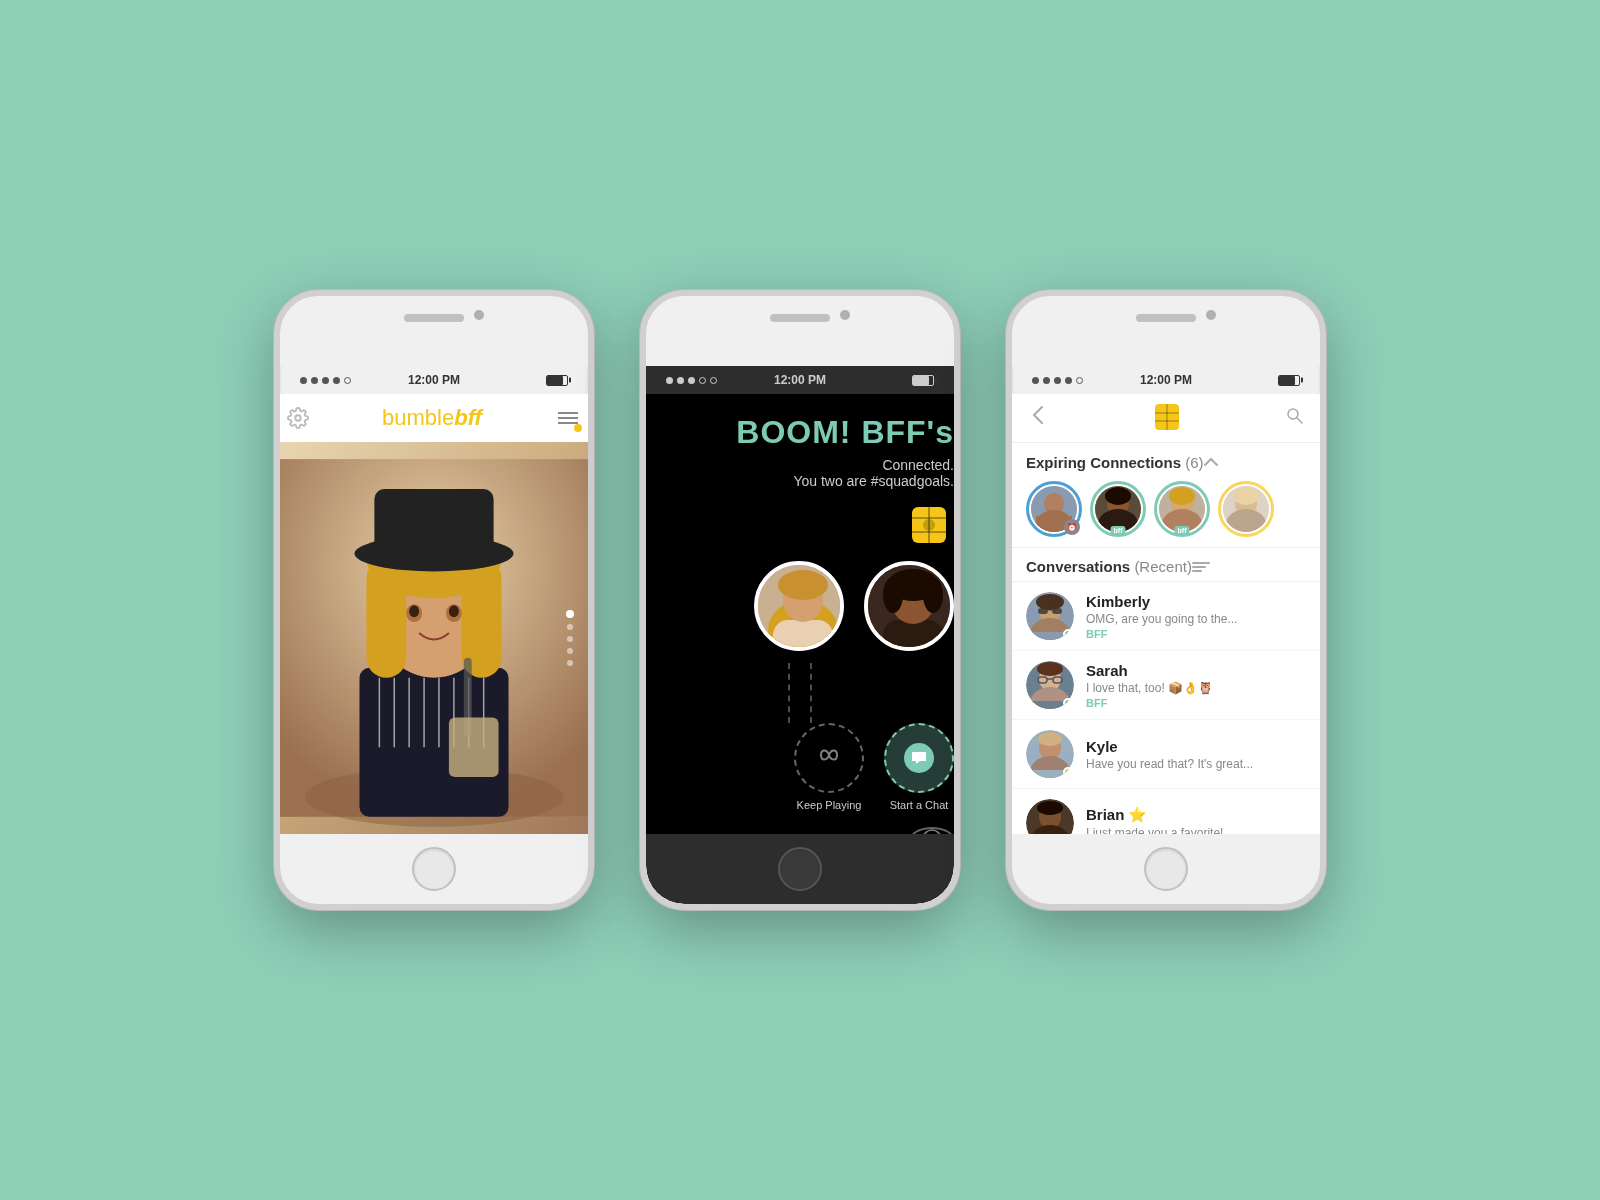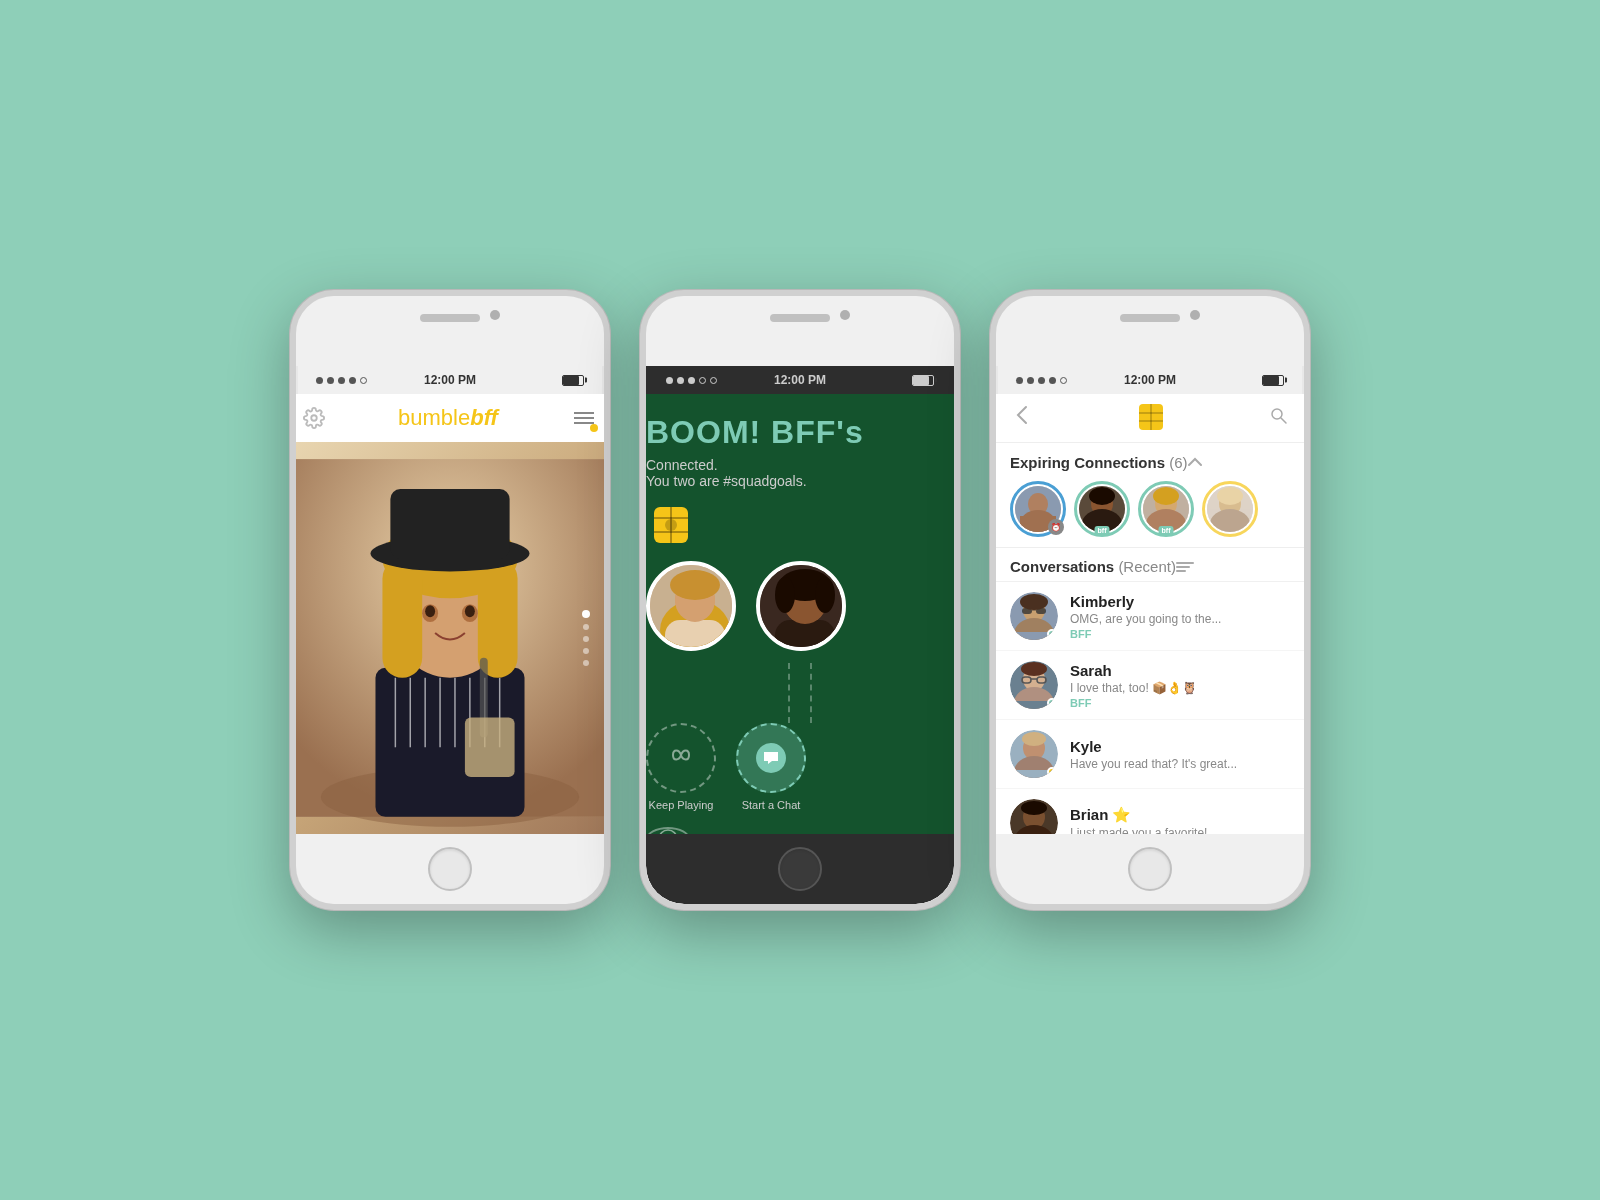--- a/index.html
+++ b/index.html
@@ -10,21 +10,21 @@
       display: flex;
       align-items: center;
       justify-content: center;
       font-family: -apple-system, 'Helvetica Neue', Arial, sans-serif;
       overflow: hidden;
     }
     .phones-container {
       display: flex;
       align-items: center;
       justify-content: center;
-      gap: 30px;
+      gap: 46px;
       padding: 40px;
     }
     
     .phone {
       width: 320px;
       height: 620px;
       background: #f0f0f0;
       border-radius: 44px;
       border: 6px solid #d0d0d0;
       box-shadow: 0 0 0 1px #b8b8b8, inset 0 0 0 2px #e8e8e8, 0 20px 60px rgba(0,0,0,0.3);
@@ -268,25 +268,25 @@
       flex-direction: column;
       position: relative;
     }
     .honey-number {
       font-size: 16px;
       font-weight: 700;
       color: #fff;
     }
     
     .phone2-screen {
-      background: #14532d;
+      background: #000000;
       height: 100%;
       display: flex;
       flex-direction: column;
-      align-items: flex-start;
+      align-items: flex-end;
     }
     .p2-boom-title {
       font-size: 32px;
       font-weight: 800;
       color: #7ecbb5;
       margin-top: 20px;
       text-align: center;
       letter-spacing: 1px;
     }
     .p2-connected {

